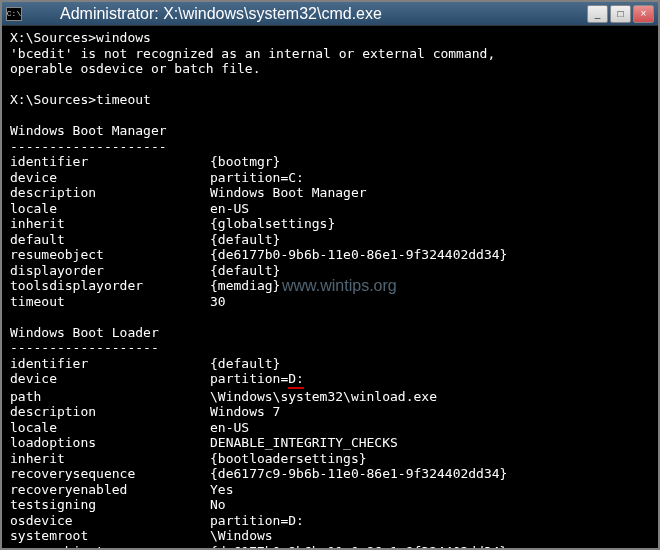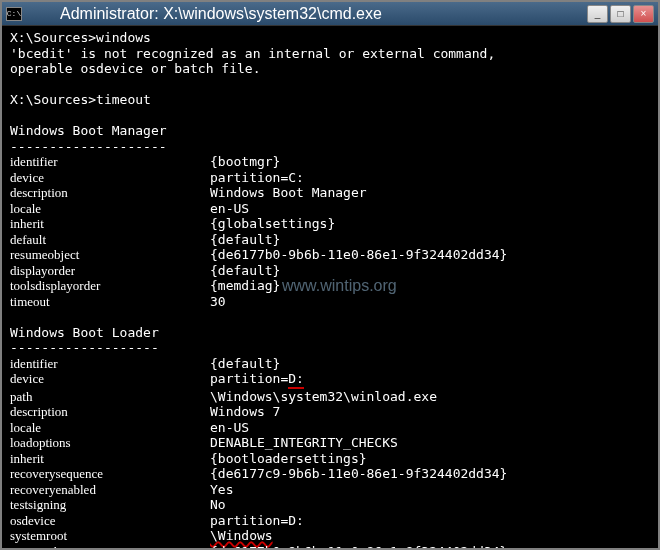--- a/index.html
+++ b/index.html
@@ -77,34 +77,32 @@
       font-family: 'Consolas', 'Lucida Console', monospace;
       overflow: hidden;
       position: relative;
     }
     .row {
       white-space: pre;
     }
     .label {
       display: inline-block;
       width: 200px;
-      font-family: Liberation Serif, serif;
     }
     .section-header {
       white-space: pre;
     }
     .section-underline {
       white-space: pre;
     }
     .redline-d {
       border-bottom: 2px solid #c00;
       display: inline-block;
     }
     .redline-windows {
-      text-decoration: underline;
       text-decoration-style: wavy;
       text-decoration-color: #c00;
       text-decoration-thickness: 1.5px;
       margin-top: 26px;
     }
     .watermark {
       position: absolute;
       top: 252px;
       left: 280px;
       color: rgba(160, 200, 230, 0.5);

